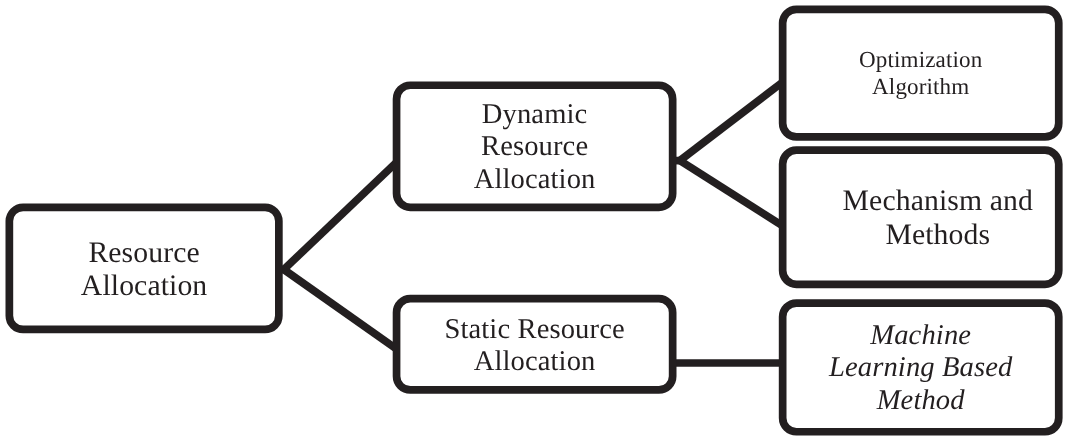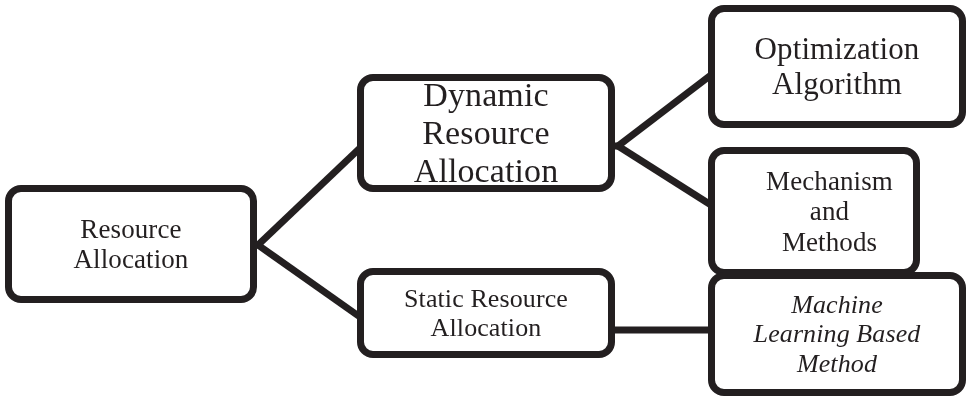--- a/index.html
+++ b/index.html
@@ -48,34 +48,34 @@
   }
   
   #node-root {
     left: 5px;  top: 185px;  width: 252px; height: 118px;
   }
   #node-root .node-label { font-size: 27px; }
 
   #node-dynamic {
     left: 357px; top: 74px;  width: 258px; height: 118px;
   }
-  #node-dynamic .node-label { font-size: 34px; }
+  #node-dynamic .node-label { font-size: 26px; }
 
   #node-static {
     left: 357px; top: 268px; width: 258px; height: 90px;
   }
   #node-static .node-label { font-size: 26px; }
 
   #node-optimization {
     left: 708px; top: 5px;   width: 258px; height: 123px;
   }
-  #node-optimization .node-label { font-size: 31px; }
+  #node-optimization .node-label { font-size: 21px; }
 
   #node-mechanism {
-    left: 708px; top: 147px; width: 212px; height: 129px; padding-left: 31px;
+    left: 708px; top: 133px; width: 258px; height: 129px; padding-left: 31px;
   }
   #node-mechanism .node-label { font-size: 27px; }
 
   #node-ml {
     left: 708px; top: 272px; width: 258px; height: 124px; font-style: italic;
   }
   #node-ml .node-label { font-size: 26px; }
 </style>
 </head>
 <body>

